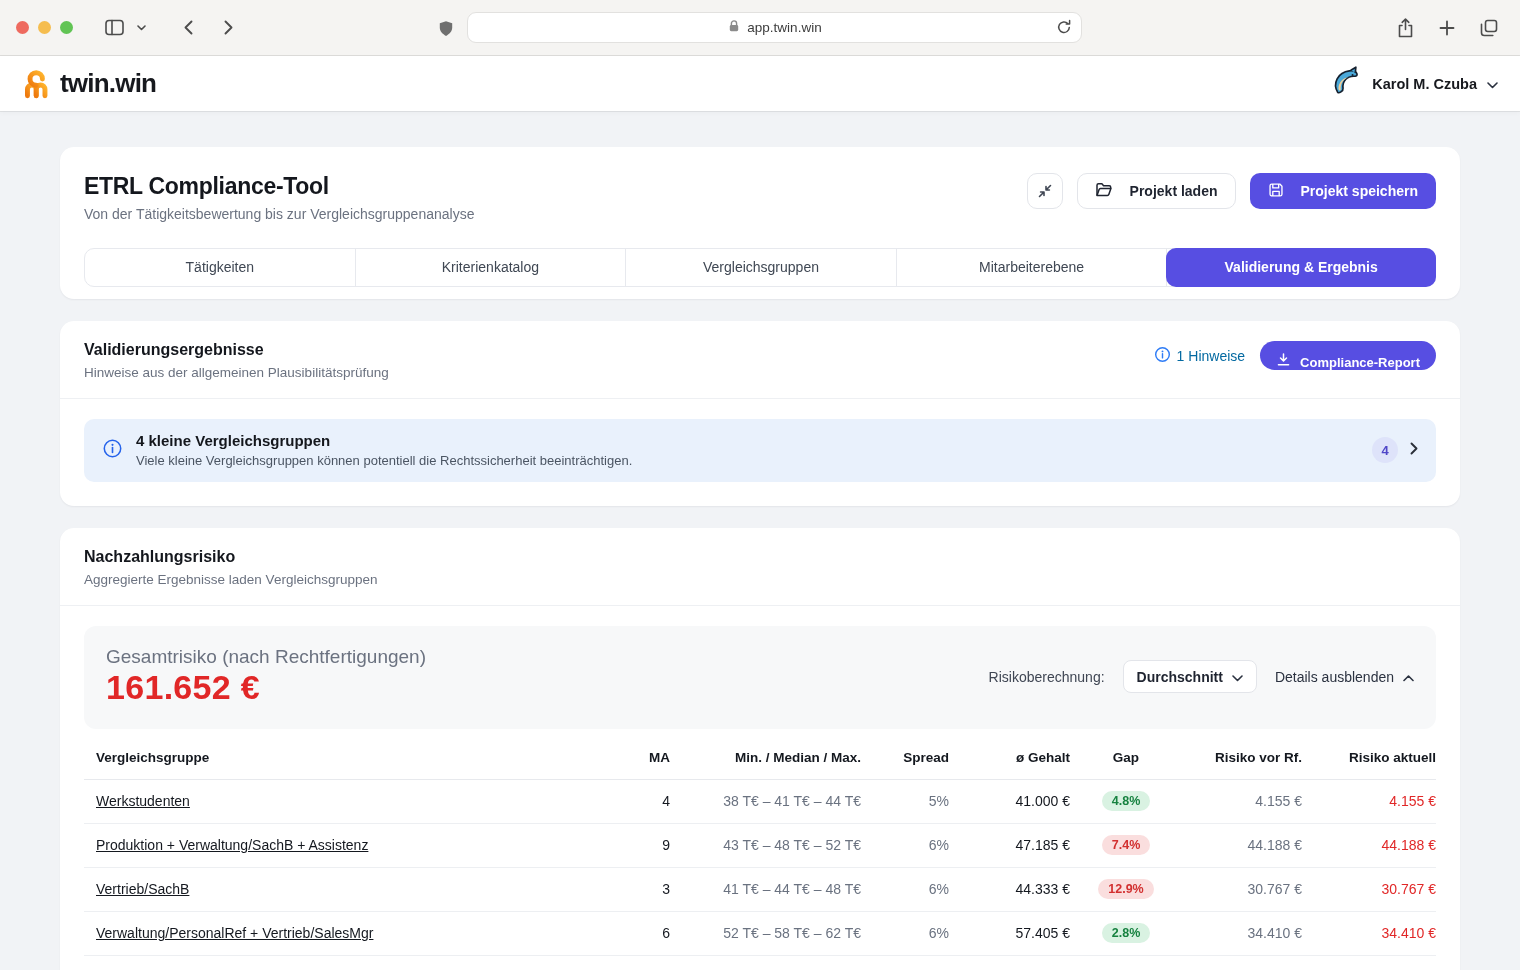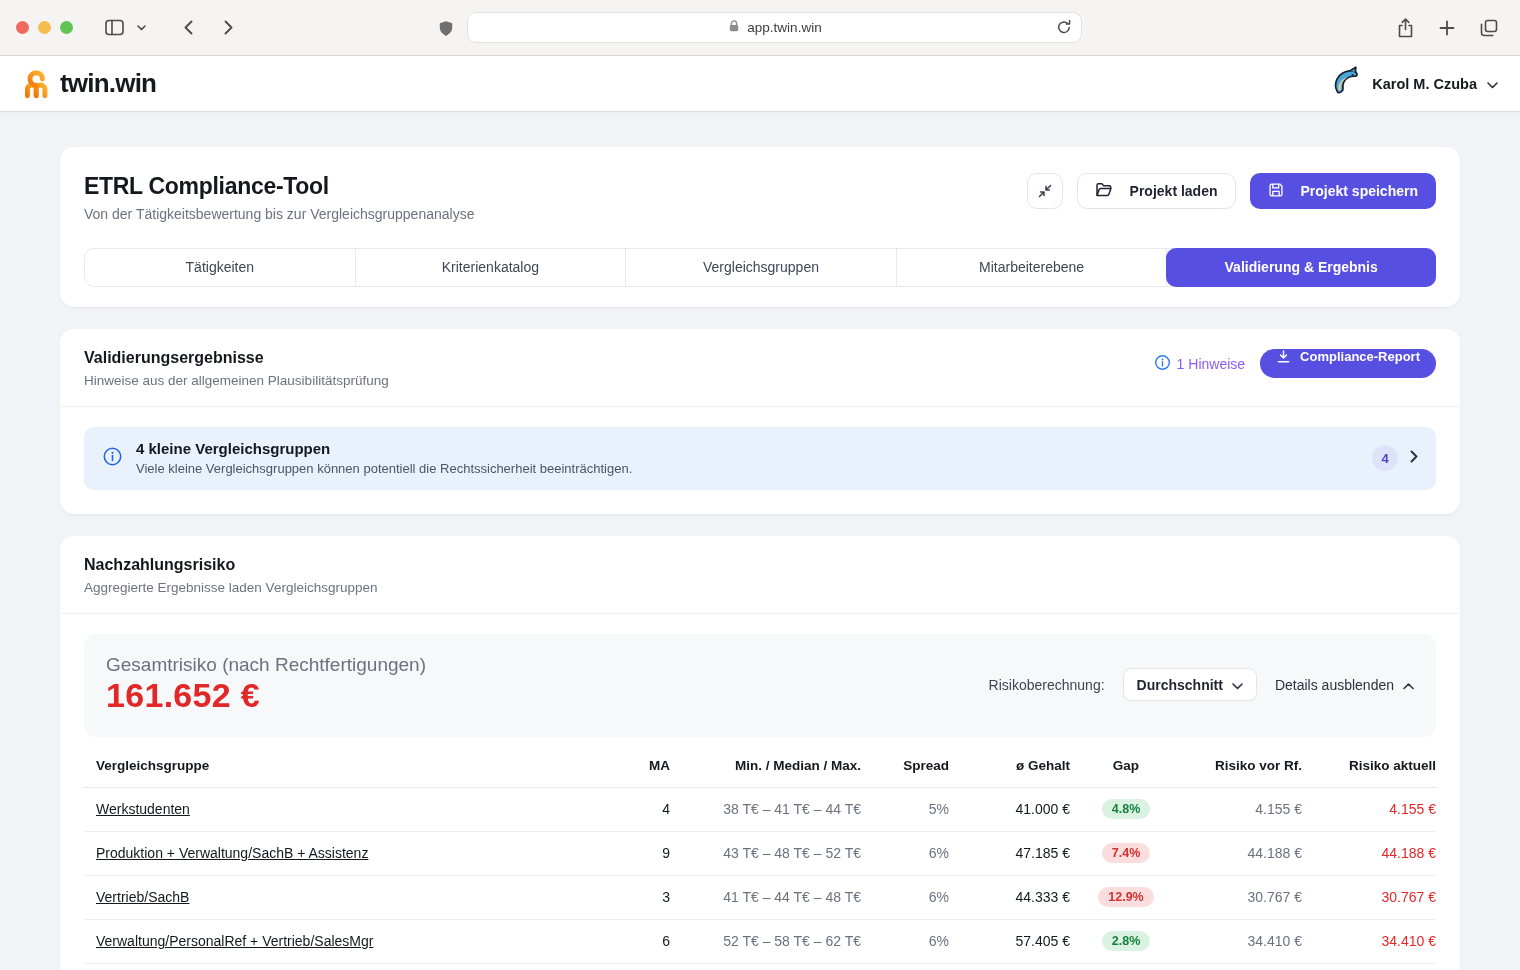--- a/index.html
+++ b/index.html
@@ -30,21 +30,21 @@
   .brand-text { font-size:26px; font-weight:800; letter-spacing:-0.8px; color:#17191e; }
   .usermenu { margin-left:auto; display:flex; align-items:center; gap:10px; cursor:pointer; }
   .user-name { font-size:14.5px; font-weight:600; color:#17191e; }
 
   
   .content { padding:36px 60px 0; display:flex; flex-direction:column; gap:22px;
     height:859px; overflow:hidden; }
   .card { background:#fff; border-radius:14px; box-shadow:0 1px 2px rgba(16,24,40,.06); }
 
   
-  .card-tool { padding:26px 24px 20px; }
+  .card-tool { padding:26px 24px 12px; }
   .tool-head { display:flex; align-items:flex-start; }
   .page-title { font-size:23px; font-weight:700; color:#14171d; letter-spacing:-0.3px; }
   .page-sub { font-size:14px; color:#6b7280; margin-top:6px; }
   .tool-actions { margin-left:auto; display:flex; gap:14px; align-items:center; }
   .icon-btn { width:36px; height:36px; border:1px solid #e3e5ea; border-radius:10px; background:#fff;
     display:grid; place-items:center; cursor:pointer; }
   .btn { display:inline-flex; align-items:center; gap:17px; height:36px; padding:0 17px;
     border-radius:10px; font-size:14px; font-weight:600; cursor:pointer; border:1px solid transparent; }
   .btn-ghost { background:#fff; border-color:#e3e5ea; color:#1f2430; }
   .btn-primary { background:#574ee2; color:#fff; }
@@ -55,22 +55,22 @@
   .tab.active { background:#574ee2; color:#fff; font-weight:600; border-radius:10px; margin:-1px; padding:11px 0 12px; }
 
   
   .sec-head { display:flex; align-items:flex-start; padding:20px 24px 0; }
   .sec-title { font-size:16px; font-weight:700; color:#14171d; }
   .sec-sub { font-size:13.5px; color:#6b7280; margin-top:6px; }
   .divider { height:1px; background:#eef0f3; margin-top:18px; }
 
   
   .val-actions { margin-left:auto; display:flex; align-items:center; gap:15px; }
-  .hints-link { display:flex; align-items:center; gap:6px; color:#8b5cf6; font-size:14px; font-weight:500; cursor:pointer; }
-  .btn-pill { display:inline-flex; align-items:flex-start; gap:9px; background:#574ee2; color:#fff;
+  .hints-link { display:flex; align-items:center; gap:6px; color:#0369a1; font-size:14px; font-weight:500; cursor:pointer; }
+  .btn-pill { display:inline-flex; align-items:flex-end; gap:9px; background:#574ee2; color:#fff;
     border-radius:999px; height:29px; padding:0 16px; font-size:13px; font-weight:600; cursor:pointer; border:none; }
   .banner { margin:20px 24px 24px; background:#e9f1fc; border-radius:10px; padding:13px 18px 14px;
     display:flex; align-items:center; gap:13px; cursor:pointer; }
   .banner-texts { display:flex; flex-direction:column; gap:4px; }
   .banner-title { font-size:15px; font-weight:600; color:#14171d; }
   .banner-desc { font-size:13px; color:#4b5563; }
   .banner-right { margin-left:auto; display:flex; align-items:center; gap:12px; }
   .banner-count { width:26px; height:26px; border-radius:50%; background:#dee3fa; color:#4f46c8;
     font-size:13px; font-weight:600; display:grid; place-items:center; }
 

